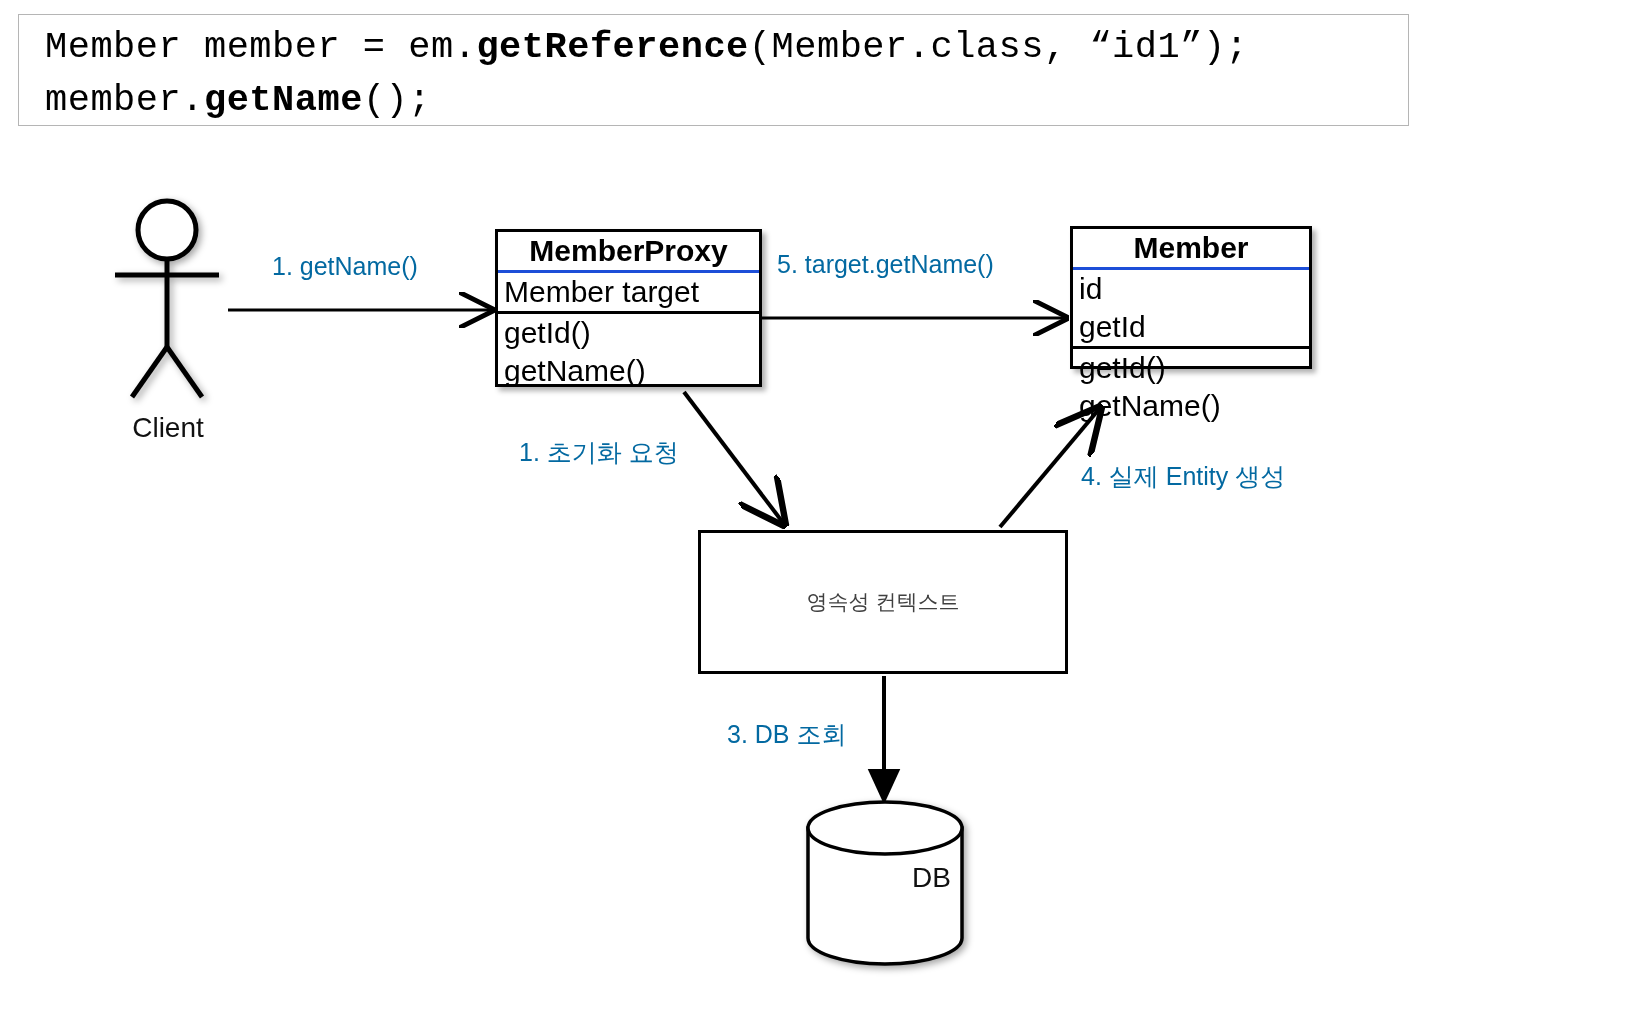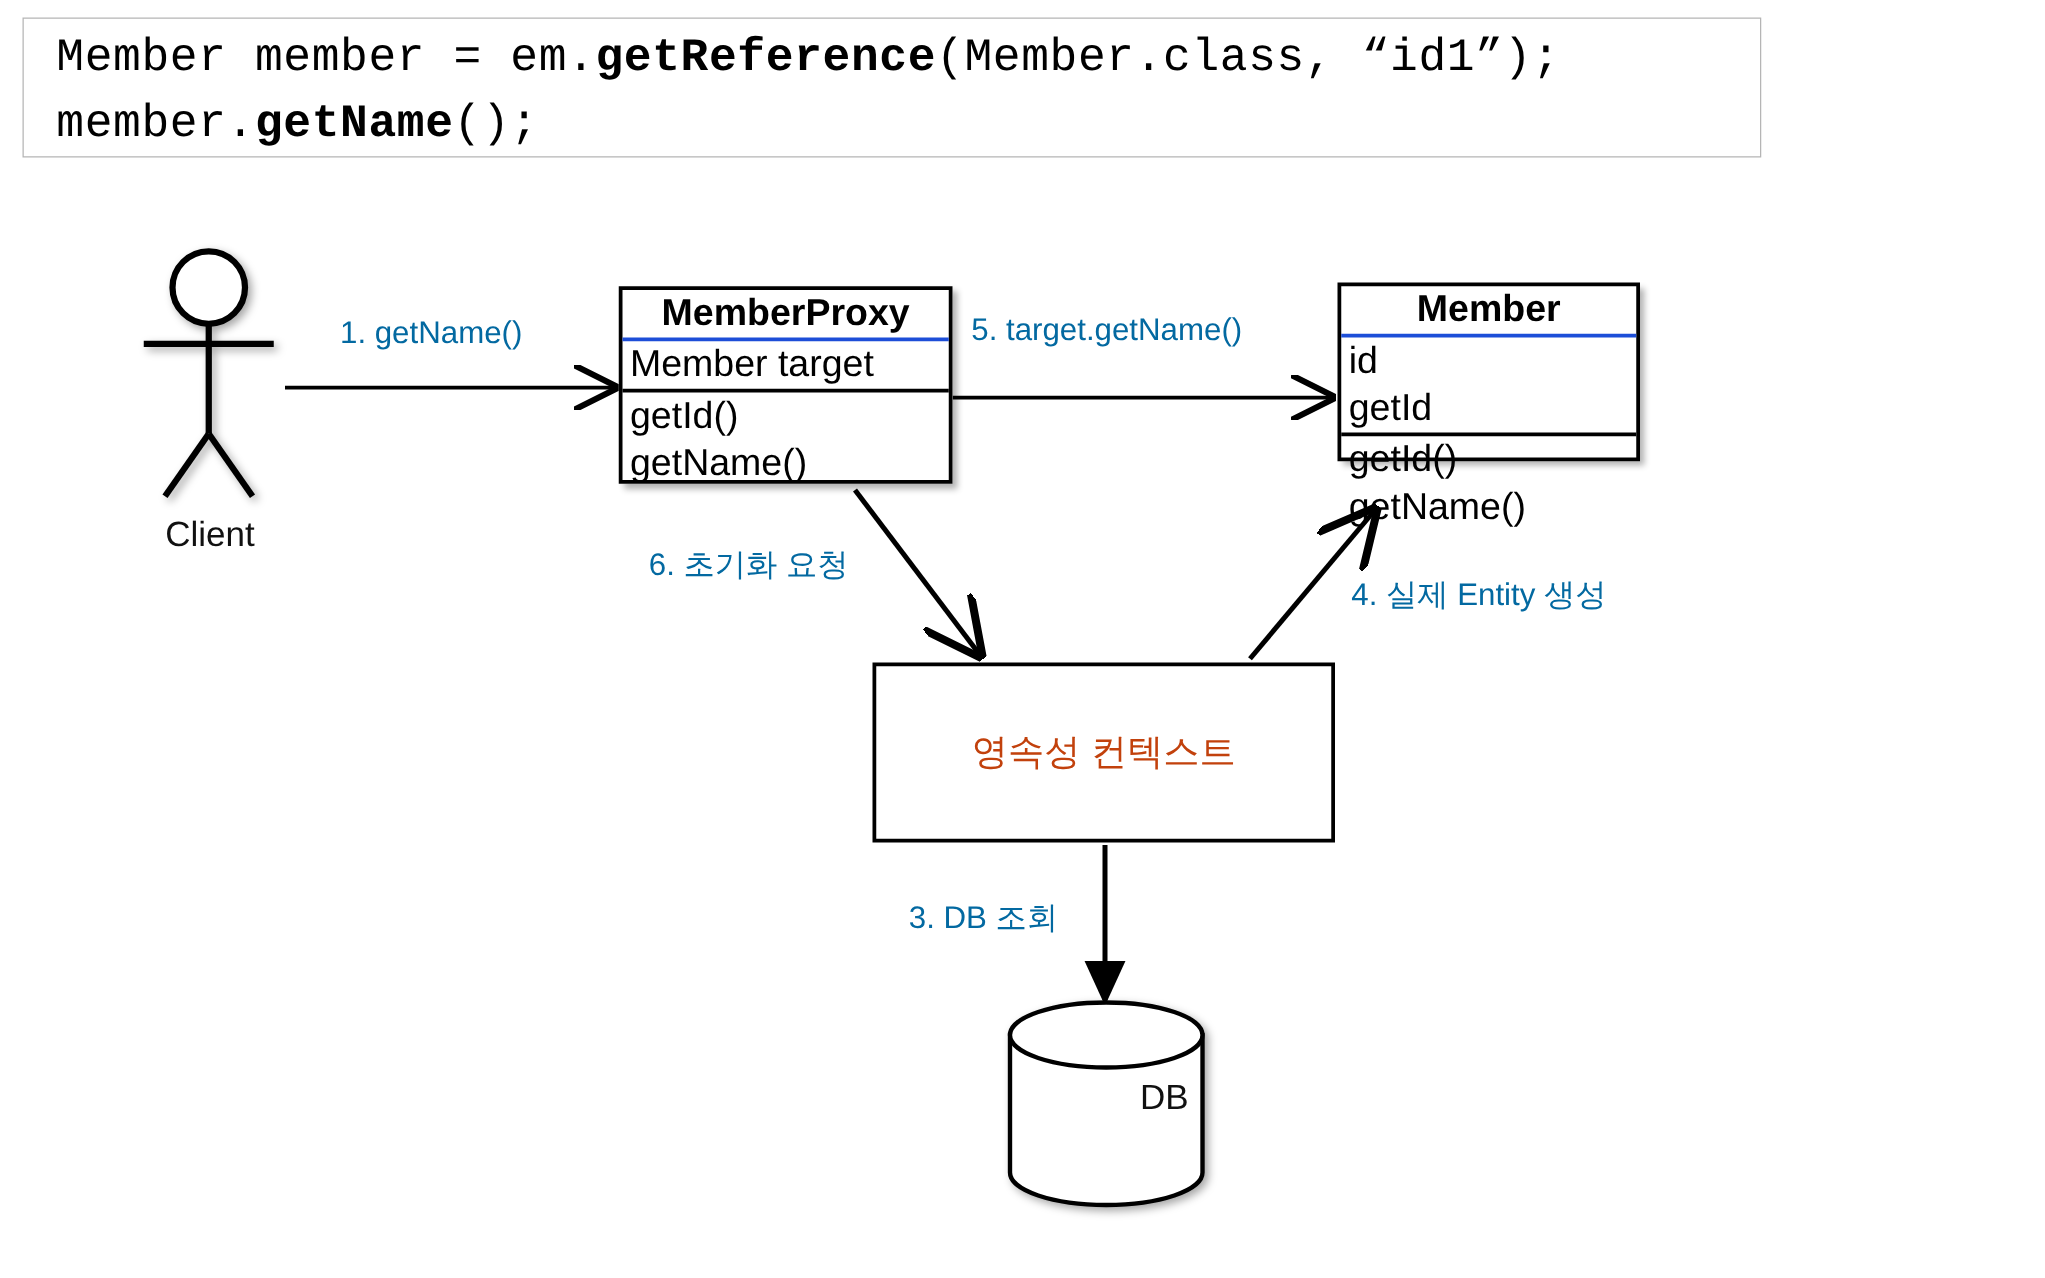--- a/index.html
+++ b/index.html
@@ -88,22 +88,22 @@
     width: 370px;
     height: 144px;
     border: 3px solid #000;
     background: #fff;
     box-sizing: border-box;
     display: flex;
     align-items: center;
     justify-content: center;
   }
   #persistence-context-box .pc-label {
-    font-size: 29px;
-    color: #c2410c;
+    font-size: 21px;
+    color: #404040;
   }
 
   
   #db-cylinder {
     position: absolute;
     left: 806px;
     top: 792px;
     width: 155px;
     height: 152px;
   }
@@ -194,16 +194,16 @@
 
 <div id="persistence-context-box">
   <span class="pc-label">영속성 컨텍스트</span>
 </div>
 
 <div id="db-cylinder">
   <div class="db-text">DB</div>
 </div>
 
 <div class="dlabel" style="left:272px; top:252px;">1. getName()</div>
-<div class="dlabel" style="left:519px; top:438px;">6. 초기화 요청</div>
+<div class="dlabel" style="left:519px; top:438px;">1. 초기화 요청</div>
 <div class="dlabel" style="left:727px; top:720px;">3. DB 조회</div>
 <div class="dlabel" style="left:1081px; top:462px;">4. 실제 Entity 생성</div>
 <div class="dlabel" style="left:777px; top:250px;">5. target.getName()</div>
 
 </body></html>

